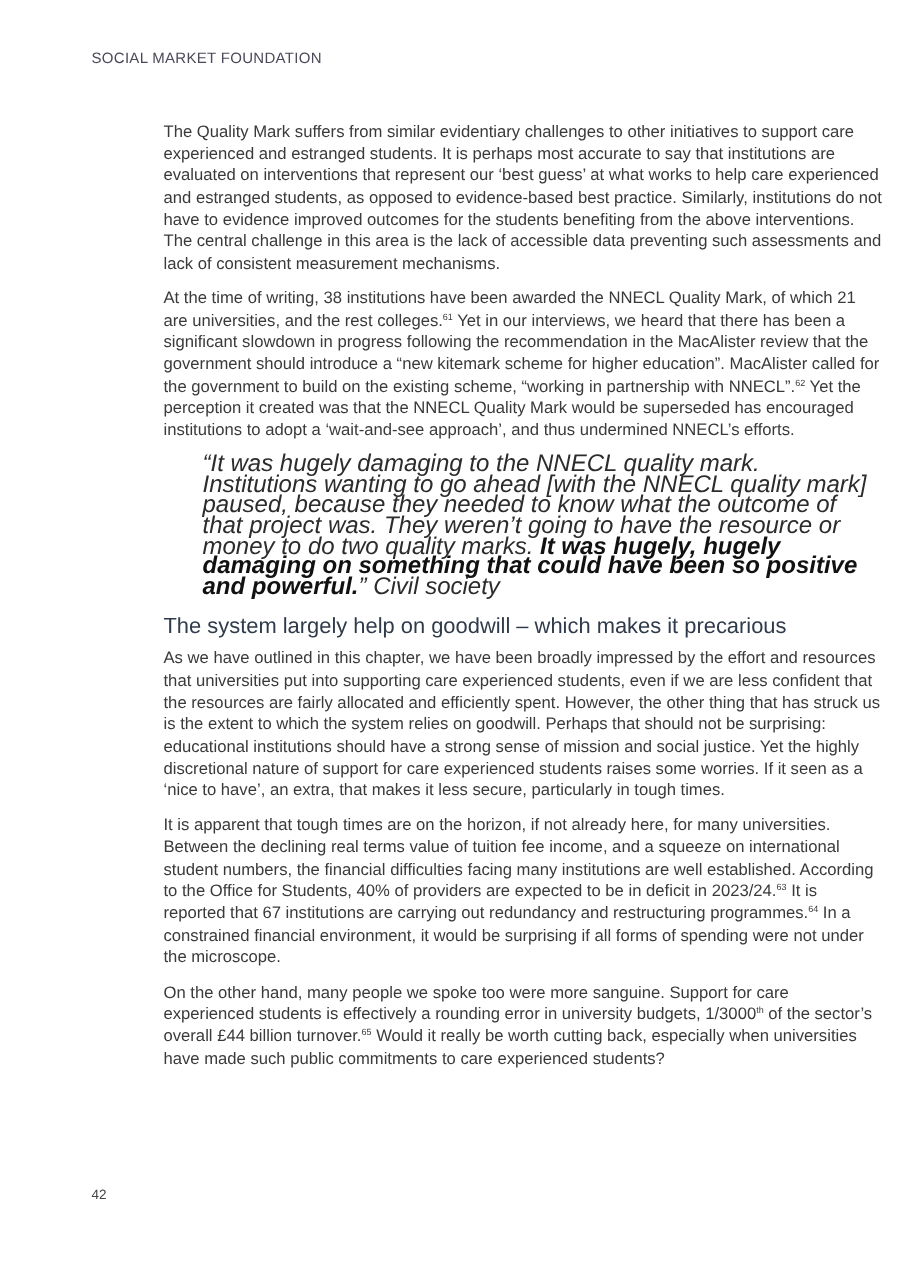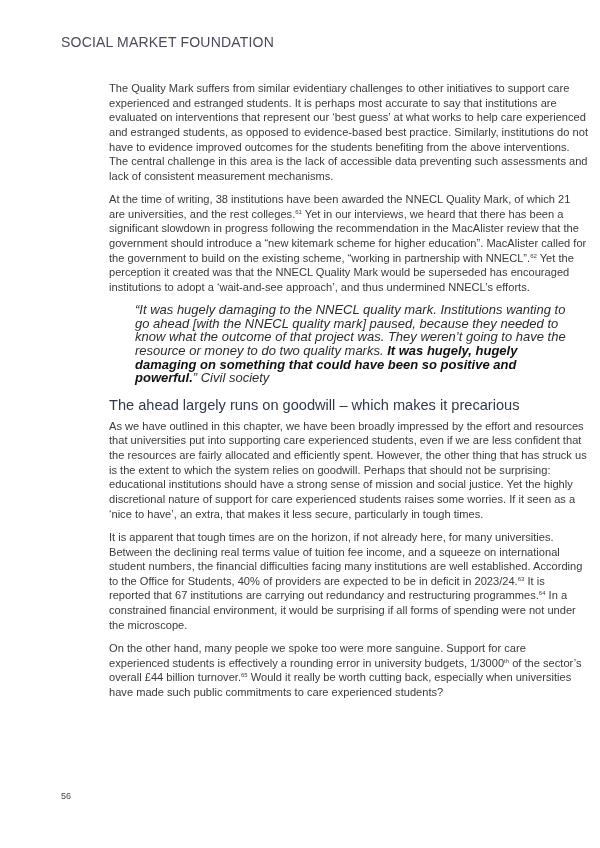--- a/index.html
+++ b/index.html
@@ -2,30 +2,30 @@
 <html><head>
   <meta charset="utf-8">
   <style>
     html, body { margin: 0; padding: 0; background: #ffffff; }
     body {
       width: 600px; height: 848px; position: relative; overflow: hidden;
       font-family: "Liberation Sans", sans-serif; color: #3c3c3c;
     }
     .running-header {
       position: absolute; left: 61px; top: 34px;
-      font-size: 14px; letter-spacing: 0.2px; color: #4a4a5a;
+      font-size: 10px; letter-spacing: 0.2px; color: #4a4a5a;
     }
     .content { position: absolute; left: 61px; top: 81px; width: 480px; margin-left: 48px; }
     p.body {
       margin: 0 0 8.5px 0; font-size: 11.1px; line-height: 14.65px; color: #3a3a3a;
     }
     sup { font-size: 6px; line-height: 0; vertical-align: 4px; }
     .quote {
       margin: 4px 0 11px 26px; width: 446px;
-      font-size: 13px; line-height: 13.6px; font-style: italic; color: #2c2c2c;
+      font-size: 16px; line-height: 13.6px; font-style: italic; color: #2c2c2c;
     }
     .quote b { font-weight: bold; color: #111; }
     .quote .attr { font-style: italic; }
     h2.section-heading {
       margin: 0 0 5px 0; font-size: 14.6px; font-weight: normal;
       color: #2f3a4a; line-height: 18px;
     }
     .page-number {
       position: absolute; left: 61px; top: 791px; font-size: 9px; color: #444;
     }
@@ -39,26 +39,26 @@
   <p class="body">The Quality Mark suffers from similar evidentiary challenges to other initiatives to support care experienced and estranged students. It is perhaps most accurate to say that institutions are evaluated on interventions that represent our ‘best guess’ at what works to help care experienced and estranged students, as opposed to evidence-based best practice. Similarly, institutions do not have to evidence improved outcomes for the students benefiting from the above interventions. The central challenge in this area is the lack of accessible data preventing such assessments and lack of consistent measurement mechanisms.</p>
 
   <p class="body">
     <span>At the time of writing, 38 institutions have been awarded the NNECL Quality Mark, of which 21 are universities, and the rest colleges.</span><sup>61</sup><span> Yet in our interviews, we heard that there has been a significant slowdown in progress following the recommendation in the MacAlister review that the government should introduce a “new kitemark scheme for higher education”. MacAlister called for the government to build on the existing scheme, “working in partnership with NNECL”.</span><sup>62</sup><span> Yet the perception it created was that the NNECL Quality Mark would be superseded has encouraged institutions to adopt a ‘wait-and-see approach’, and thus undermined NNECL’s efforts.</span>
   </p>
 
   <div class="quote">
     <span>“It was hugely damaging to the NNECL quality mark. Institutions wanting to go ahead [with the NNECL quality mark] paused, because they needed to know what the outcome of that project was. They weren’t going to have the resource or money to do two quality marks. </span><b>It was hugely, hugely damaging on something that could have been so positive and powerful.</b><span>” </span><span class="attr">Civil society</span>
   </div>
 
-  <h2 class="section-heading">The ahead largely runs on goodwill – which makes it precarious</h2>
+  <h2 class="section-heading">The system largely help on goodwill – which makes it precarious</h2>
 
   <p class="body">As we have outlined in this chapter, we have been broadly impressed by the effort and resources that universities put into supporting care experienced students, even if we are less confident that the resources are fairly allocated and efficiently spent. However, the other thing that has struck us is the extent to which the system relies on goodwill. Perhaps that should not be surprising: educational institutions should have a strong sense of mission and social justice. Yet the highly discretional nature of support for care experienced students raises some worries. If it seen as a ‘nice to have’, an extra, that makes it less secure, particularly in tough times.</p>
 
   <p class="body">
     <span>It is apparent that tough times are on the horizon, if not already here, for many universities. Between the declining real terms value of tuition fee income, and a squeeze on international student numbers, the financial difficulties facing many institutions are well established. According to the Office for Students, 40% of providers are expected to be in deficit in 2023/24.</span><sup>63</sup><span> It is reported that 67 institutions are carrying out redundancy and restructuring programmes.</span><sup>64</sup><span> In a constrained financial environment, it would be surprising if all forms of spending were not under the microscope.</span>
   </p>
 
   <p class="body">
     <span>On the other hand, many people we spoke too were more sanguine. Support for care experienced students is effectively a rounding error in university budgets, 1/3000</span><sup>th</sup><span> of the sector’s overall £44 billion turnover.</span><sup>65</sup><span> Would it really be worth cutting back, especially when universities have made such public commitments to care experienced students?</span>
   </p>
 </div>
 
-<div class="page-number">56</div>
+<div class="page-number">42</div>
 
 </body></html>

